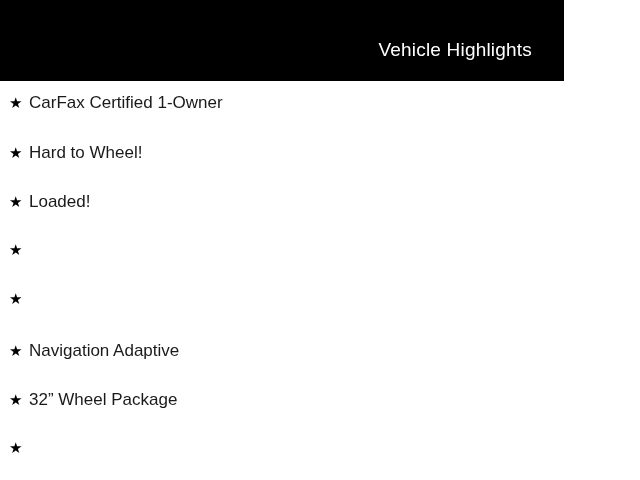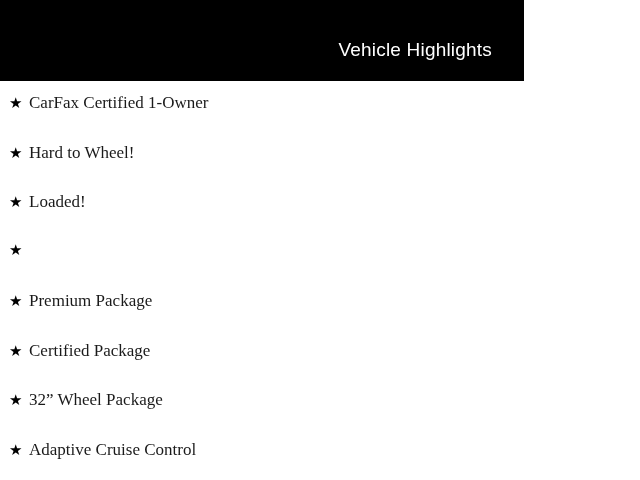--- a/index.html
+++ b/index.html
@@ -16,21 +16,21 @@
   .page {
     position: relative;
     width: 640px;
     height: 480px;
     background: #ffffff;
   }
   .header-bar {
     position: absolute;
     left: 0;
     top: 0;
-    width: 524px;
+    width: 564px;
     height: 81px;
     background: #000000;
     display: flex;
     align-items: center;
     justify-content: flex-end;
   }
   .header-title {
     color: #ffffff;
     font-size: 19px;
     letter-spacing: 0.2px;
@@ -60,21 +60,21 @@
     color: #000000;
     font-size: 15px;
     line-height: 1;
     text-align: left;
     font-family: "DejaVu Sans", sans-serif;
   }
   .item-label {
     color: #1a1a1a;
     font-size: 17px;
     line-height: 1;
-    font-family: Liberation Serif, serif;
+    font-family: Liberation Sans, sans-serif;
     white-space: nowrap;
   }
 </style>
 </head>
 <body>
 
 <div class="page">
 
   <div class="header-bar">
     <div class="header-title">Vehicle Highlights</div>
@@ -96,32 +96,30 @@
       <span class="bullet-icon">★</span>
       <span class="item-label">Loaded!</span>
     </div>
 
     <div class="highlight-item">
       <span class="bullet-icon">★</span>
     </div>
 
     <div class="highlight-item">
       <span class="bullet-icon">★</span>
-      <span class="item-label">Premium Package</span>
     </div>
 
     <div class="highlight-item">
       <span class="bullet-icon">★</span>
-      <span class="item-label">Certified Package</span>
+      <span class="item-label">Navigation Adaptive</span>
     </div>
 
     <div class="highlight-item">
       <span class="bullet-icon">★</span>
       <span class="item-label">32” Wheel Package</span>
     </div>
 
     <div class="highlight-item">
       <span class="bullet-icon">★</span>
-      <span class="item-label">Adaptive Cruise Control</span>
     </div>
 
   </div>
 </div>
 
 </body></html>

